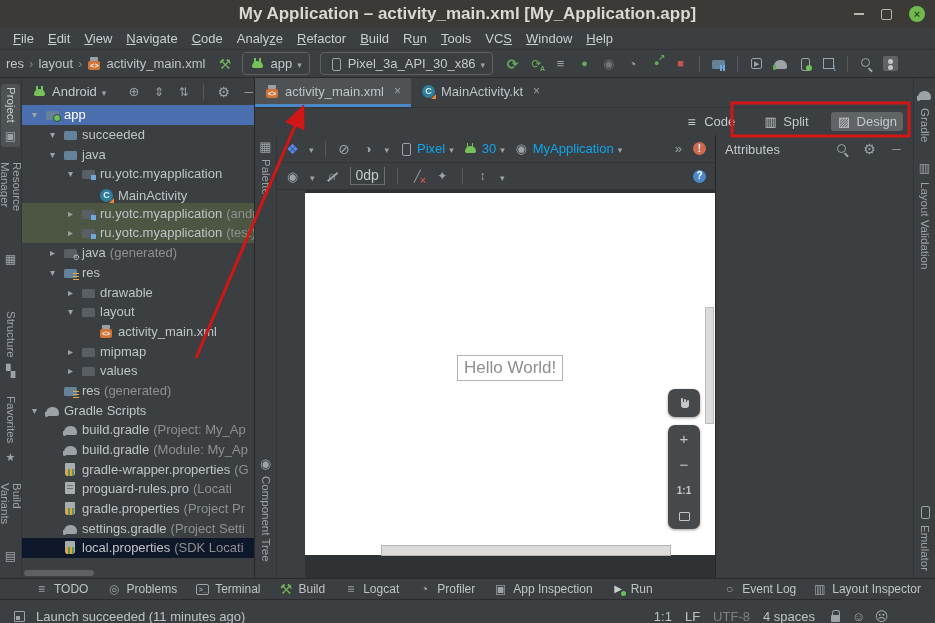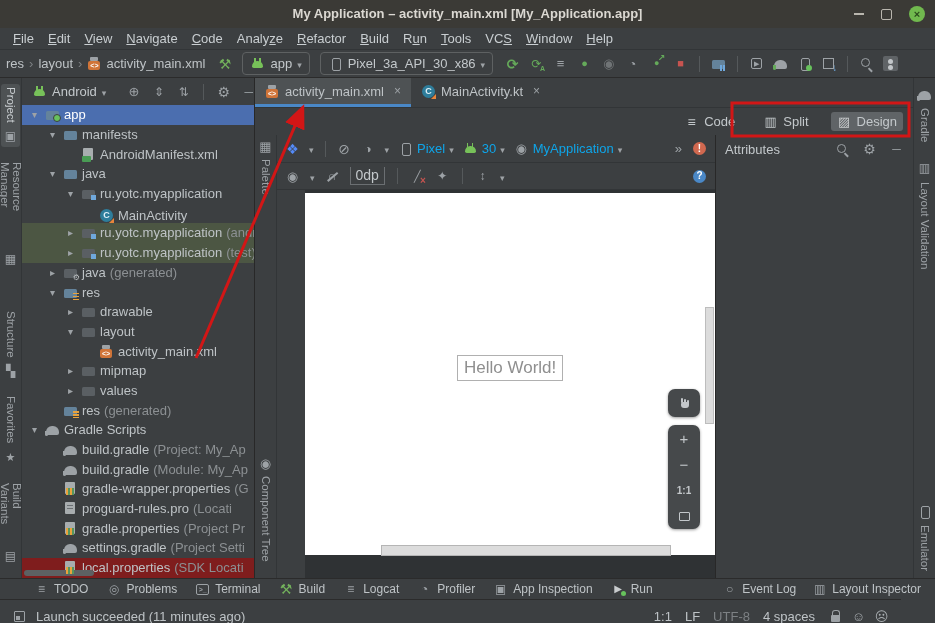--- a/index.html
+++ b/index.html
@@ -1,21 +1,21 @@
 <!DOCTYPE html>
 <html><head>
 <meta charset="utf-8">
 <style>
   html,body{margin:0;padding:0;background:#26282a;}
   body{width:935px;height:623px;overflow:hidden;font-family:"Liberation Sans","DejaVu Sans",sans-serif;-webkit-font-smoothing:antialiased;}
   #app{position:relative;width:935px;height:623px;background:#3c3f41;color:#bec3c6;font-size:13px;}
 
   
   #titlebar{position:absolute;left:0;top:0;width:935px;height:28px;background:#3b3a36;border-bottom:1px solid #2a2a28;}
-  #title{position:absolute;left:0;right:0;top:0;height:28px;line-height:28px;text-align:center;color:#dbd8d2;font-weight:bold;font-size:13px;}
+  #title{position:absolute;left:0;right:0;top:0;height:28px;line-height:28px;text-align:center;color:#dbd8d2;font-weight:bold;font-size:17px;}
   #winctl{position:absolute;right:10px;top:0;height:28px;display:flex;align-items:center;gap:17px;}
   .win-min{width:10px;height:2px;background:#b9b6ae;display:inline-block;}
   .win-restore{width:9px;height:9px;border:1.5px solid #b9b6ae;border-radius:2px;display:inline-block;}
   .win-close{width:16px;height:16px;border-radius:50%;background:#71b94e;display:inline-flex;align-items:center;justify-content:center;}
   .win-close::before{content:"×";color:#2c4a1d;font-size:11px;font-weight:bold;line-height:1;}
 
   
   #menubar{position:absolute;left:0;top:28px;width:935px;height:22px;background:#3c3f41;display:flex;align-items:center;padding-left:6px;box-sizing:border-box;border-bottom:1px solid #323537;}
   .menu-item{padding:0 7px;color:#c9ced1;cursor:default;}
   .menu-item u{text-decoration:underline;}
@@ -42,21 +42,21 @@
   
   #project{position:absolute;left:22px;top:78px;width:233px;height:500px;background:#3c3f41;border-right:1px solid #282828;box-sizing:border-box;overflow:hidden;}
   #projhead{height:27px;display:flex;align-items:center;padding:0 8px;gap:4px;}
   #projicons{display:flex;align-items:center;gap:10px;margin-left:14px;}
   #tree{position:absolute;left:0;top:27px;right:0;bottom:0;overflow:hidden;}
   .tree-row{height:19.7px;display:flex;align-items:center;gap:4px;white-space:nowrap;color:#bec3c6;}
   .tree-row .chev{width:13px;flex:none;text-align:center;color:#9da2a6;font-size:10px;}
   .tree-row .suffix{color:#8c9093;}
   .tree-row.hl-selected{background:#4b6eaf;color:#fff;}
   .tree-row.hl-test-green{background:#4c5643;}
-  .tree-row.hl-hover{background:#7f1d1d;text-align:right;}
+  .tree-row.hl-hover{background:#0f172a;text-align:right;}
   #projhsb{position:absolute;left:2px;bottom:2px;width:70px;height:6px;border-radius:3px;background:#5d6163;}
 
   
   #editor{position:absolute;left:255px;top:78px;width:658px;height:500px;background:#3c3f41;display:flex;flex-direction:column;}
   #tabbar{height:30px;display:flex;align-items:stretch;border-bottom:1px solid #323537;box-sizing:border-box;background:#3c3f41;}
   .tab{display:flex;align-items:center;gap:5px;padding:0 10px;border-bottom:3px solid transparent;box-sizing:border-box;color:#bec3c6;}
   .tab.active{background:#4e5254;border-bottom-color:#4a88c7;}
   .tab-close{color:#9da2a6;font-size:12px;margin-left:5px;}
   #moderow{height:27px;display:flex;align-items:center;justify-content:flex-end;gap:16px;padding-right:10px;background:#3c3f41;}
   .mode-btn{display:flex;align-items:center;gap:5px;color:#c3c8cb;padding:2px 6px;border-radius:3px;}
@@ -306,26 +306,21 @@
     </div>
     <div id="tree">
         <div class="tree-row hl-selected" style="padding-left: 6px;">
           <span class="chev">▾</span>
           <span class="ic i-folder-app"></span>
           <span>app</span>
         </div>
         <div class="tree-row" style="padding-left: 24px;">
           <span class="chev">▾</span>
           <span class="ic i-folder-blue"></span>
-          <span>manifests</span>
-        </div>
-        <div class="tree-row" style="padding-left: 42px;">
-          <span class="chev"></span>
-          <span class="ic i-manifest-file"></span>
-          <span>AndroidManifest.xml</span>
+          <span>succeeded</span>
         </div>
         <div class="tree-row" style="padding-left: 24px;">
           <span class="chev">▾</span>
           <span class="ic i-folder-blue"></span>
           <span>java</span>
         </div>
         <div class="tree-row" style="padding-left: 42px;">
           <span class="chev">▾</span>
           <span class="ic i-package"></span>
           <span>ru.yotc.myapplication</span>

